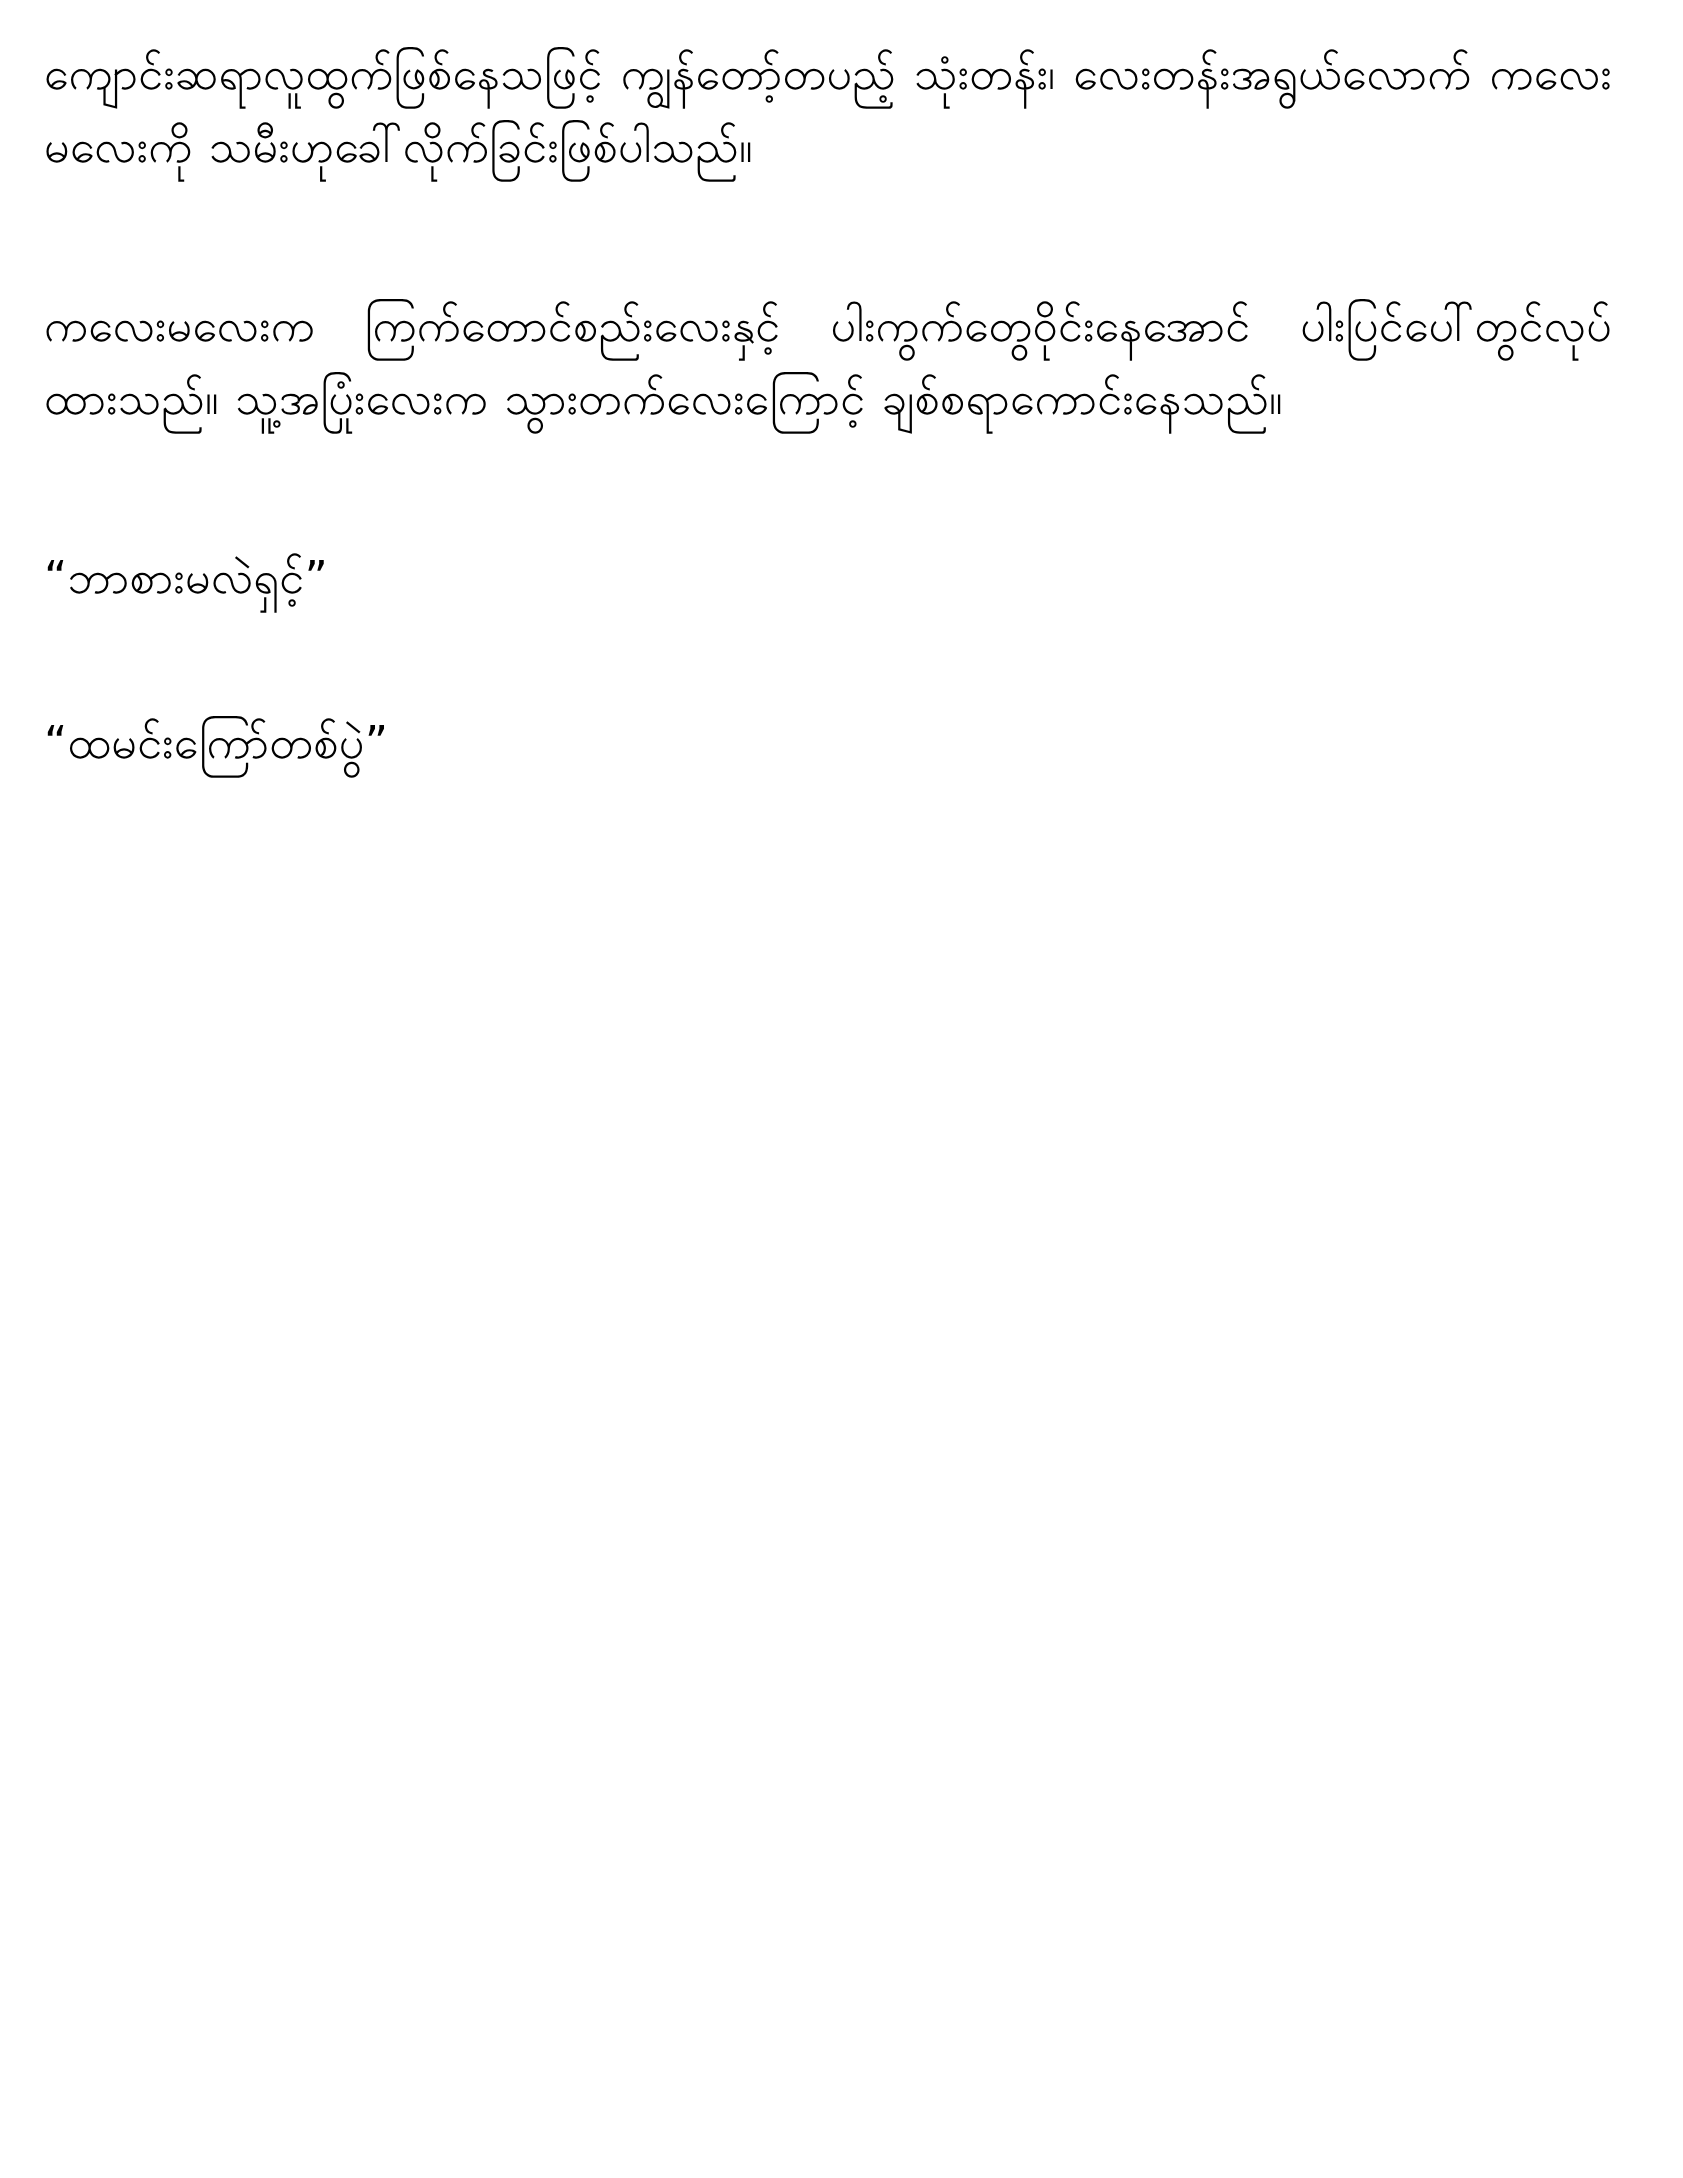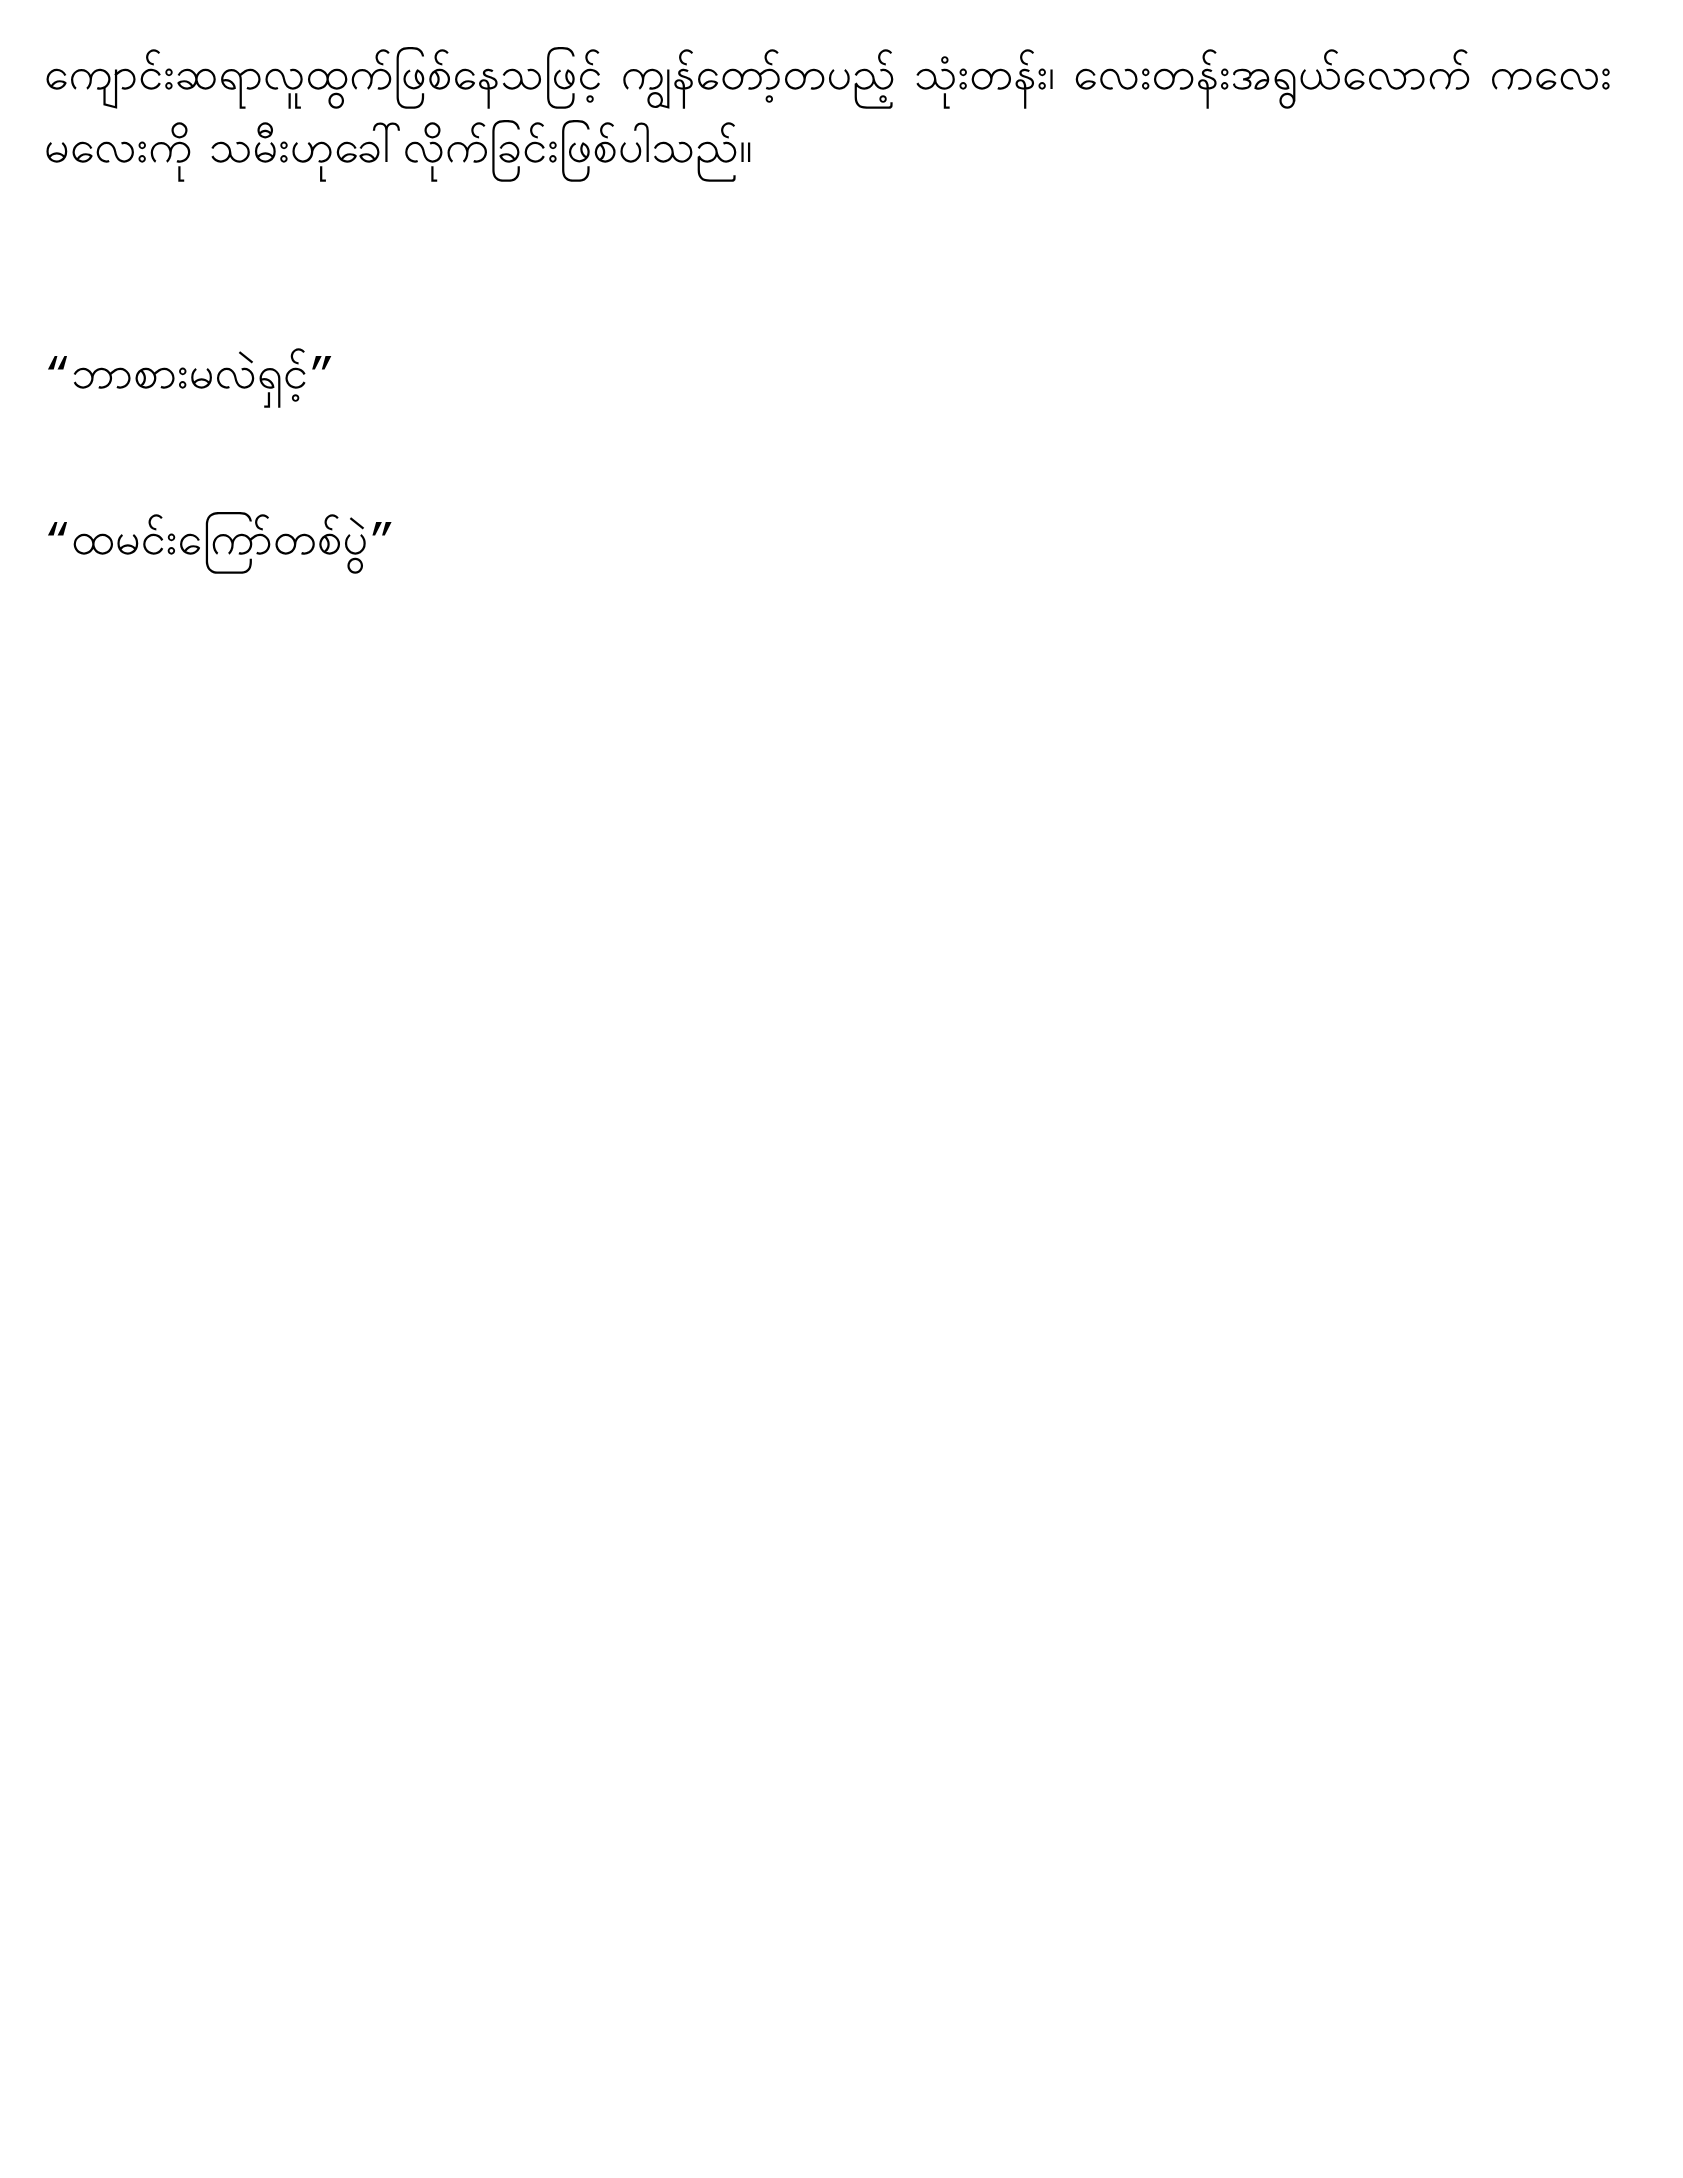--- a/index.html
+++ b/index.html
@@ -32,39 +32,39 @@
     text-align: left;
     word-spacing: 2px;
     font-weight: 400;
   }
   .para.block {
     text-align: justify;
     text-justify: inter-word;
   }
   .para.quote {
     margin-bottom: 53px;
-    font-family: Liberation Mono, monospace;
   }
   .spacer-lg {
     height: 51px;
   }
   .spacer-md {
     height: 40px;
   }
 </style>
 </head>
 <body>
 
 <div class="page">
   <div class="doc-body">
 
     <p class="para block">ကျောင်းဆရာလူထွက်ဖြစ်နေသဖြင့် ကျွန်တော့်တပည့် သုံးတန်း၊ လေးတန်းအရွယ်လောက် ကလေးမလေးကို သမီးဟုခေါ်လိုက်ခြင်းဖြစ်ပါသည်။</p>
 
     <div class="spacer-lg"></div>
 
+    <p class="para block">ကလေးမလေးက ကြက်တောင်စည်းလေးနှင့် ပါးကွက်တွေဝိုင်းနေအောင် ပါးပြင်ပေါ်တွင်လုပ်ထားသည်။ သူ့အပြုံးလေးက သွားတက်လေးကြောင့် ချစ်စရာကောင်းနေသည်။</p>
 
     <div class="spacer-lg"></div>
 
     <p class="para quote">“ဘာစားမလဲရှင့်”</p>
 
     <div class="spacer-md"></div>
 
     <p class="para quote">“ထမင်းကြော်တစ်ပွဲ”</p>
 
     <div class="spacer-md"></div>

